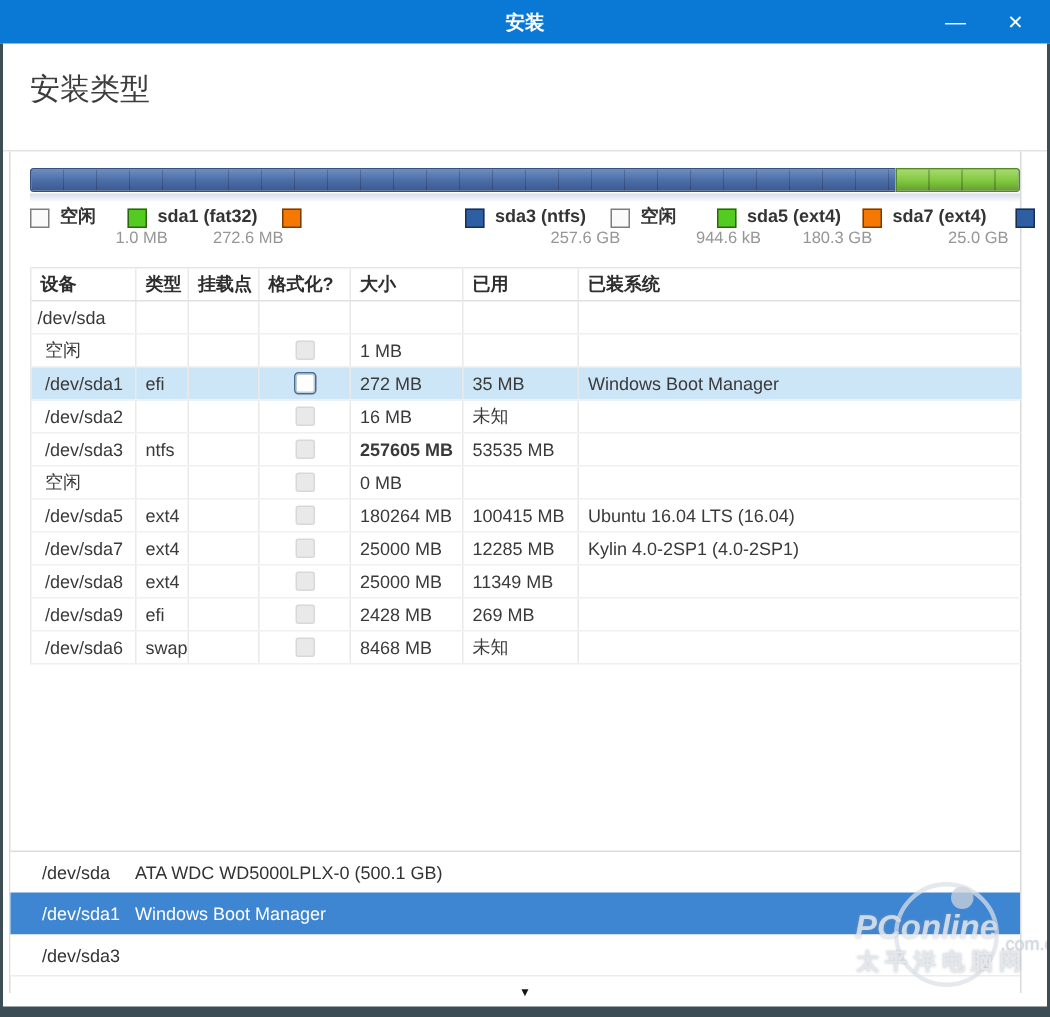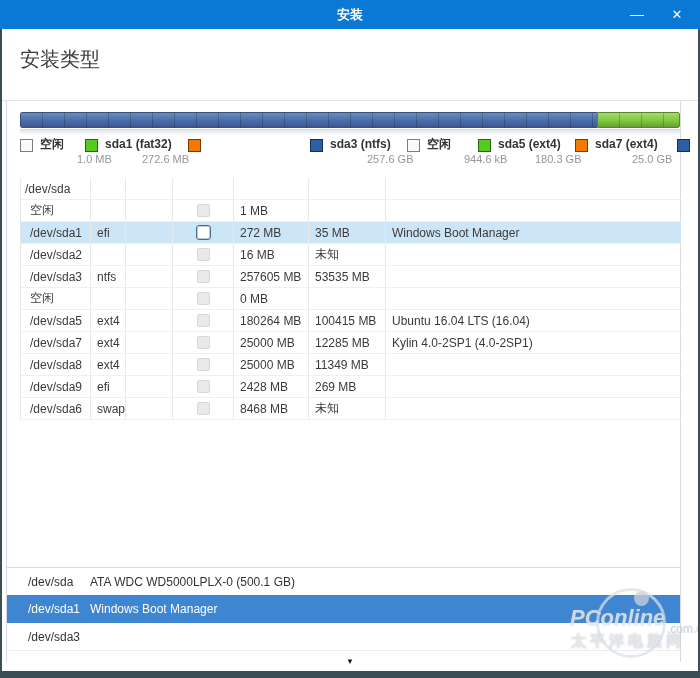--- a/index.html
+++ b/index.html
@@ -150,20 +150,29 @@
       <div class="legend-item" style="left: 677px;">
         <div class="swatch" style="background: rgb(46, 95, 163);"></div>
         <div>
           <div class="legend-name"></div>
           <div class="legend-size"></div>
         </div>
       </div>
     </div>
 
   <div class="ptable">
+    <div class="thead">
+        <div class="th" style="width: 70px;">设备</div>
+        <div class="th" style="width: 35px;">类型</div>
+        <div class="th" style="width: 47px;">挂载点</div>
+        <div class="th" style="width: 61px;">格式化?</div>
+        <div class="th" style="width: 75px;">大小</div>
+        <div class="th" style="width: 77px;">已用</div>
+        <div class="th" style="width: 295px;">已装系统</div>
+      </div>
     <div>
         <div class="tr">
           <div class="td" style="width: 70px; padding-left: 4px;">/dev/sda</div>
           <div class="td" style="width: 35px;"></div>
           <div class="td" style="width: 47px;"></div>
           <div class="td cbcell" style="width: 61px;"></div>
           <div class="td" style="width: 75px;"></div>
           <div class="td" style="width: 77px;"></div>
           <div class="td" style="width: 295px;"></div>
         </div>
@@ -200,21 +209,21 @@
           <div class="td" style="width: 77px;">未知</div>
           <div class="td" style="width: 295px;"></div>
         </div>
         <div class="tr">
           <div class="td" style="width: 70px; padding-left: 9px;">/dev/sda3</div>
           <div class="td" style="width: 35px;">ntfs</div>
           <div class="td" style="width: 47px;"></div>
           <div class="td cbcell" style="width: 61px;">
             <div class="cb-disabled"></div>
           </div>
-          <div class="td" style="width: 75px;">257605 MB</div>
+          <div class="td" style="width: 75px; font-weight: bold;">257605 MB</div>
           <div class="td" style="width: 77px;">53535 MB</div>
           <div class="td" style="width: 295px;"></div>
         </div>
         <div class="tr">
           <div class="td" style="width: 70px; padding-left: 9px;">空闲</div>
           <div class="td" style="width: 35px;"></div>
           <div class="td" style="width: 47px;"></div>
           <div class="td cbcell" style="width: 61px;">
             <div class="cb-disabled"></div>
           </div>

